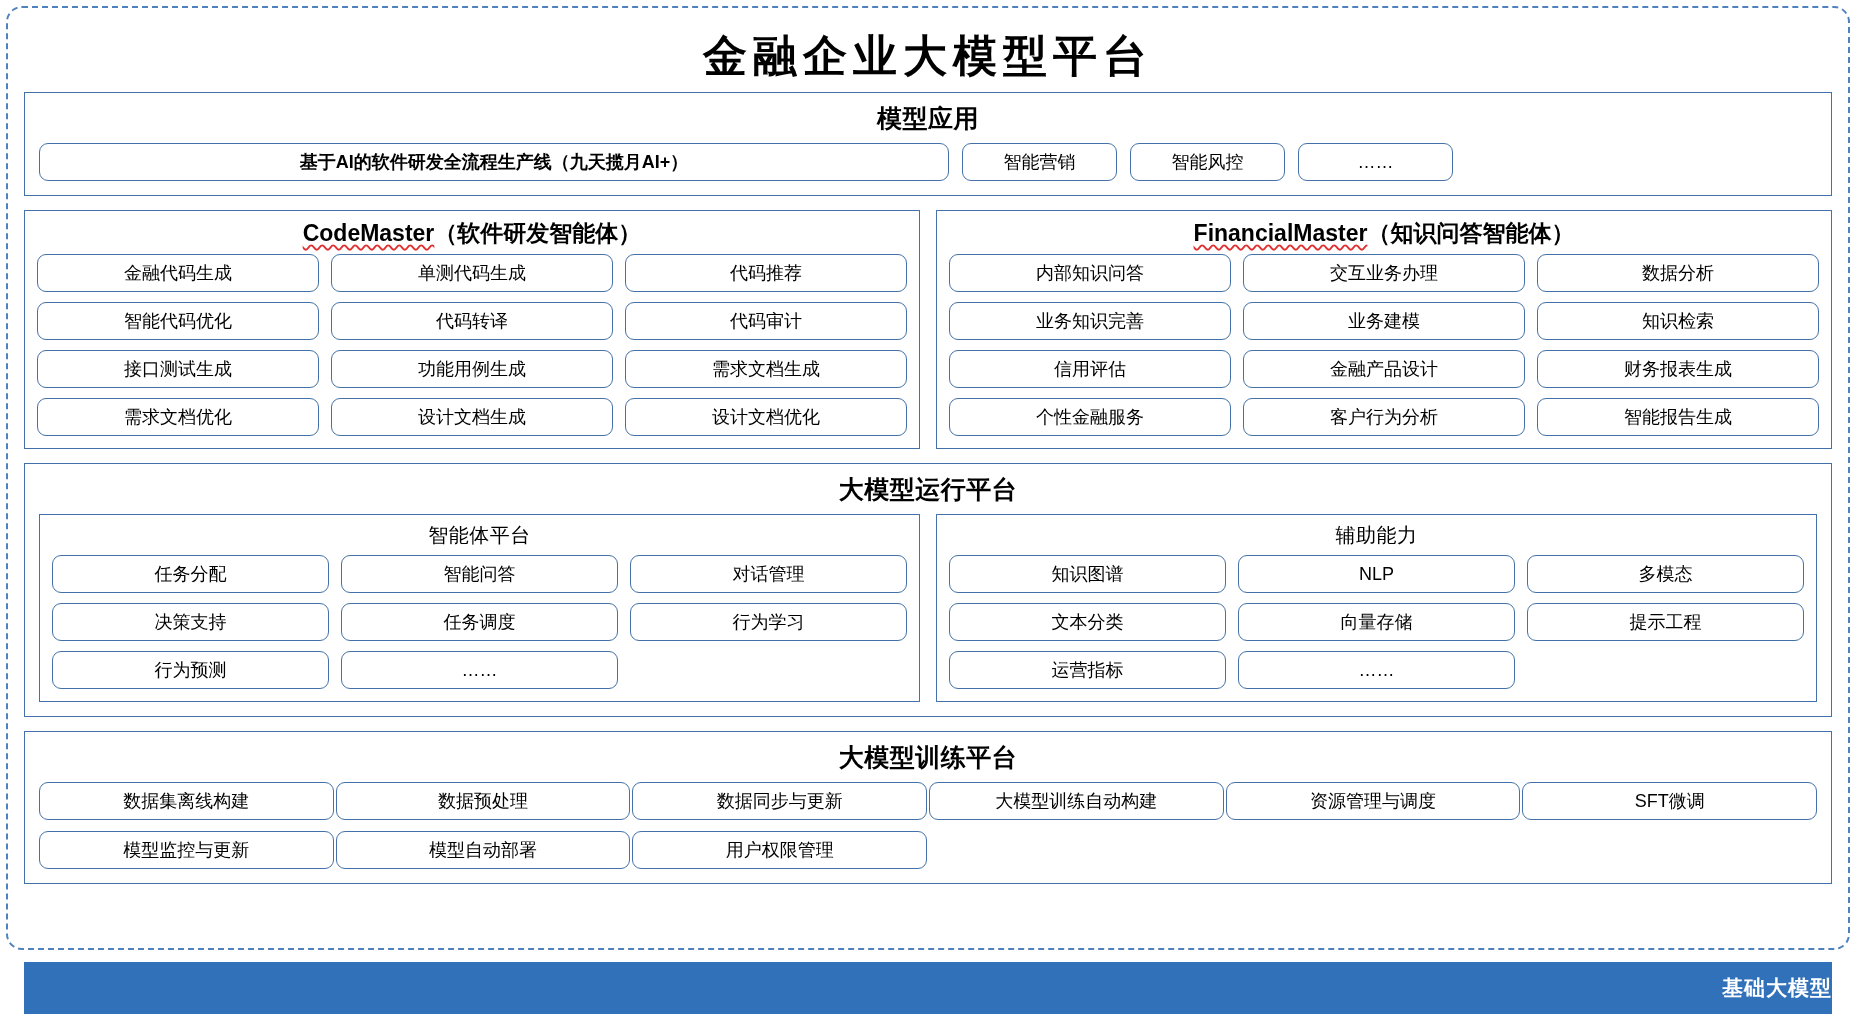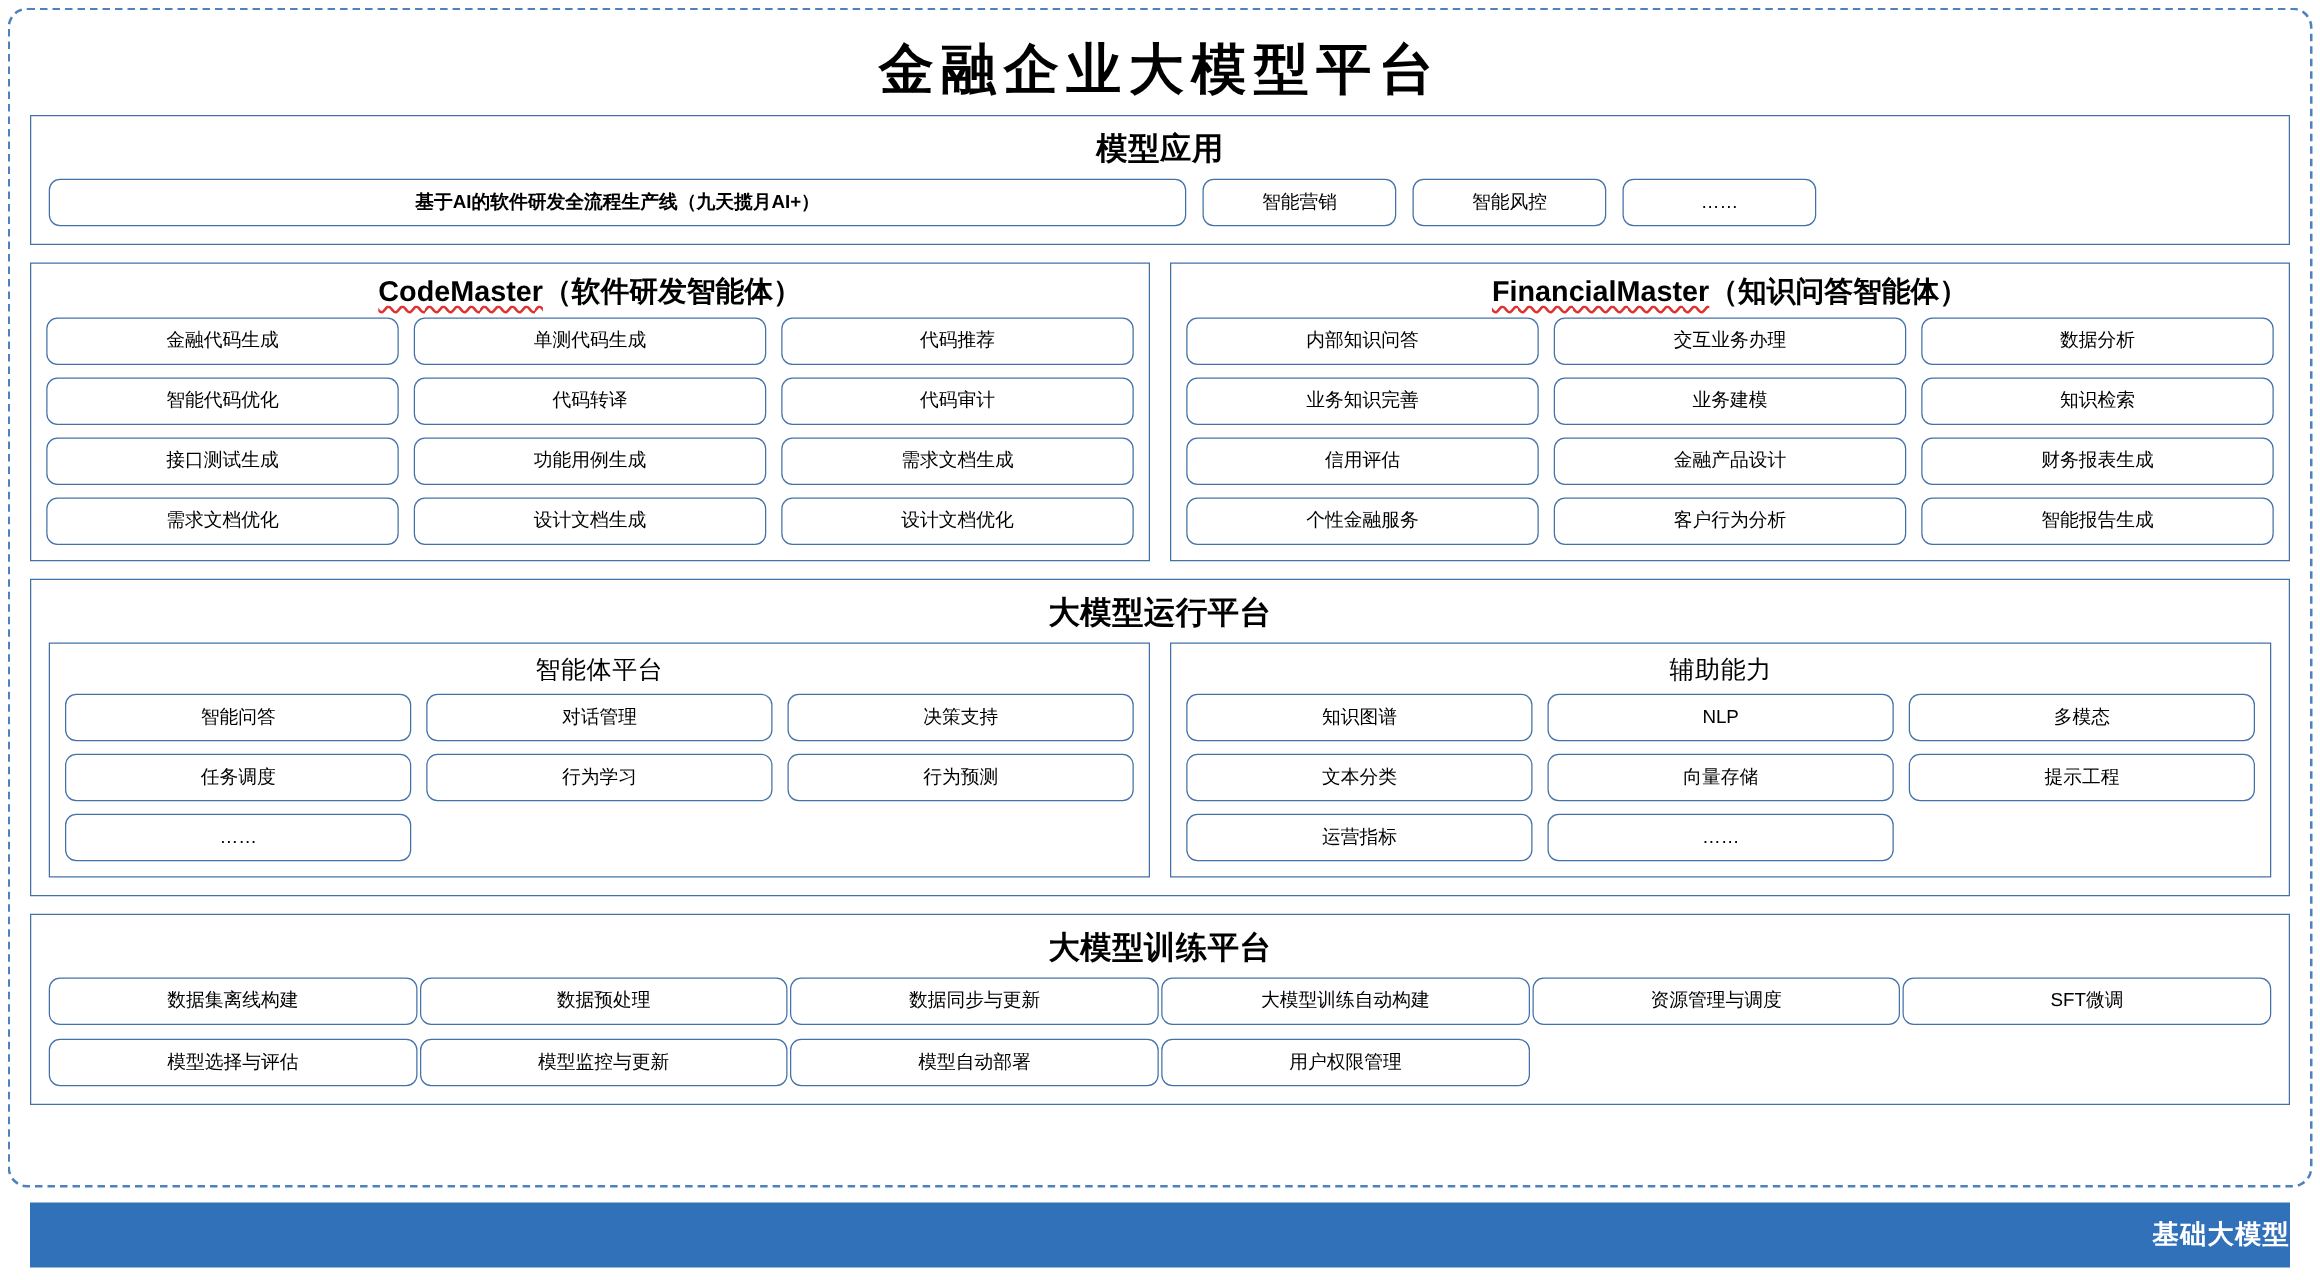--- a/index.html
+++ b/index.html
@@ -59,21 +59,21 @@
   }
 
   .sections-wrap { padding: 0 16px; }
 
   
   .pill {
     border: 1.4px solid #4472a8;
     border-radius: 9px;
     background: #ffffff;
     text-align: center;
-    font-size: 15px;
+    font-size: 18px;
     color: #000000;
     height: 38px;
     line-height: 36px;
     white-space: nowrap;
     overflow: hidden;
   }
   .pill.bold { font-weight: 700; }
 
   
   .app-row {
@@ -208,20 +208,21 @@
 
       </div>
 
       <div class="panel">
         <div class="panel-title">大模型运行平台</div>
         <div class="runtime-inner">
 
           <div class="sub-panel">
             <div class="panel-title light">智能体平台</div>
             <div class="grid4">
+              <div class="pill">任务分配</div>
               <div class="pill">智能问答</div>
               <div class="pill">对话管理</div>
               <div class="pill">决策支持</div>
               <div class="pill">任务调度</div>
               <div class="pill">行为学习</div>
               <div class="pill">行为预测</div>
               <div class="pill">……</div>
             </div>
           </div>
 
@@ -244,21 +245,20 @@
 
       <div class="panel">
         <div class="panel-title">大模型训练平台</div>
         <div class="grid6">
           <div class="pill">数据集离线构建</div>
           <div class="pill">数据预处理</div>
           <div class="pill">数据同步与更新</div>
           <div class="pill">大模型训练自动构建</div>
           <div class="pill">资源管理与调度</div>
           <div class="pill">SFT微调</div>
-          <div class="pill">模型选择与评估</div>
           <div class="pill">模型监控与更新</div>
           <div class="pill">模型自动部署</div>
           <div class="pill">用户权限管理</div>
         </div>
       </div>
 
     </div>
   </div>
 
   <div class="footer-bar">基础大模型</div>

